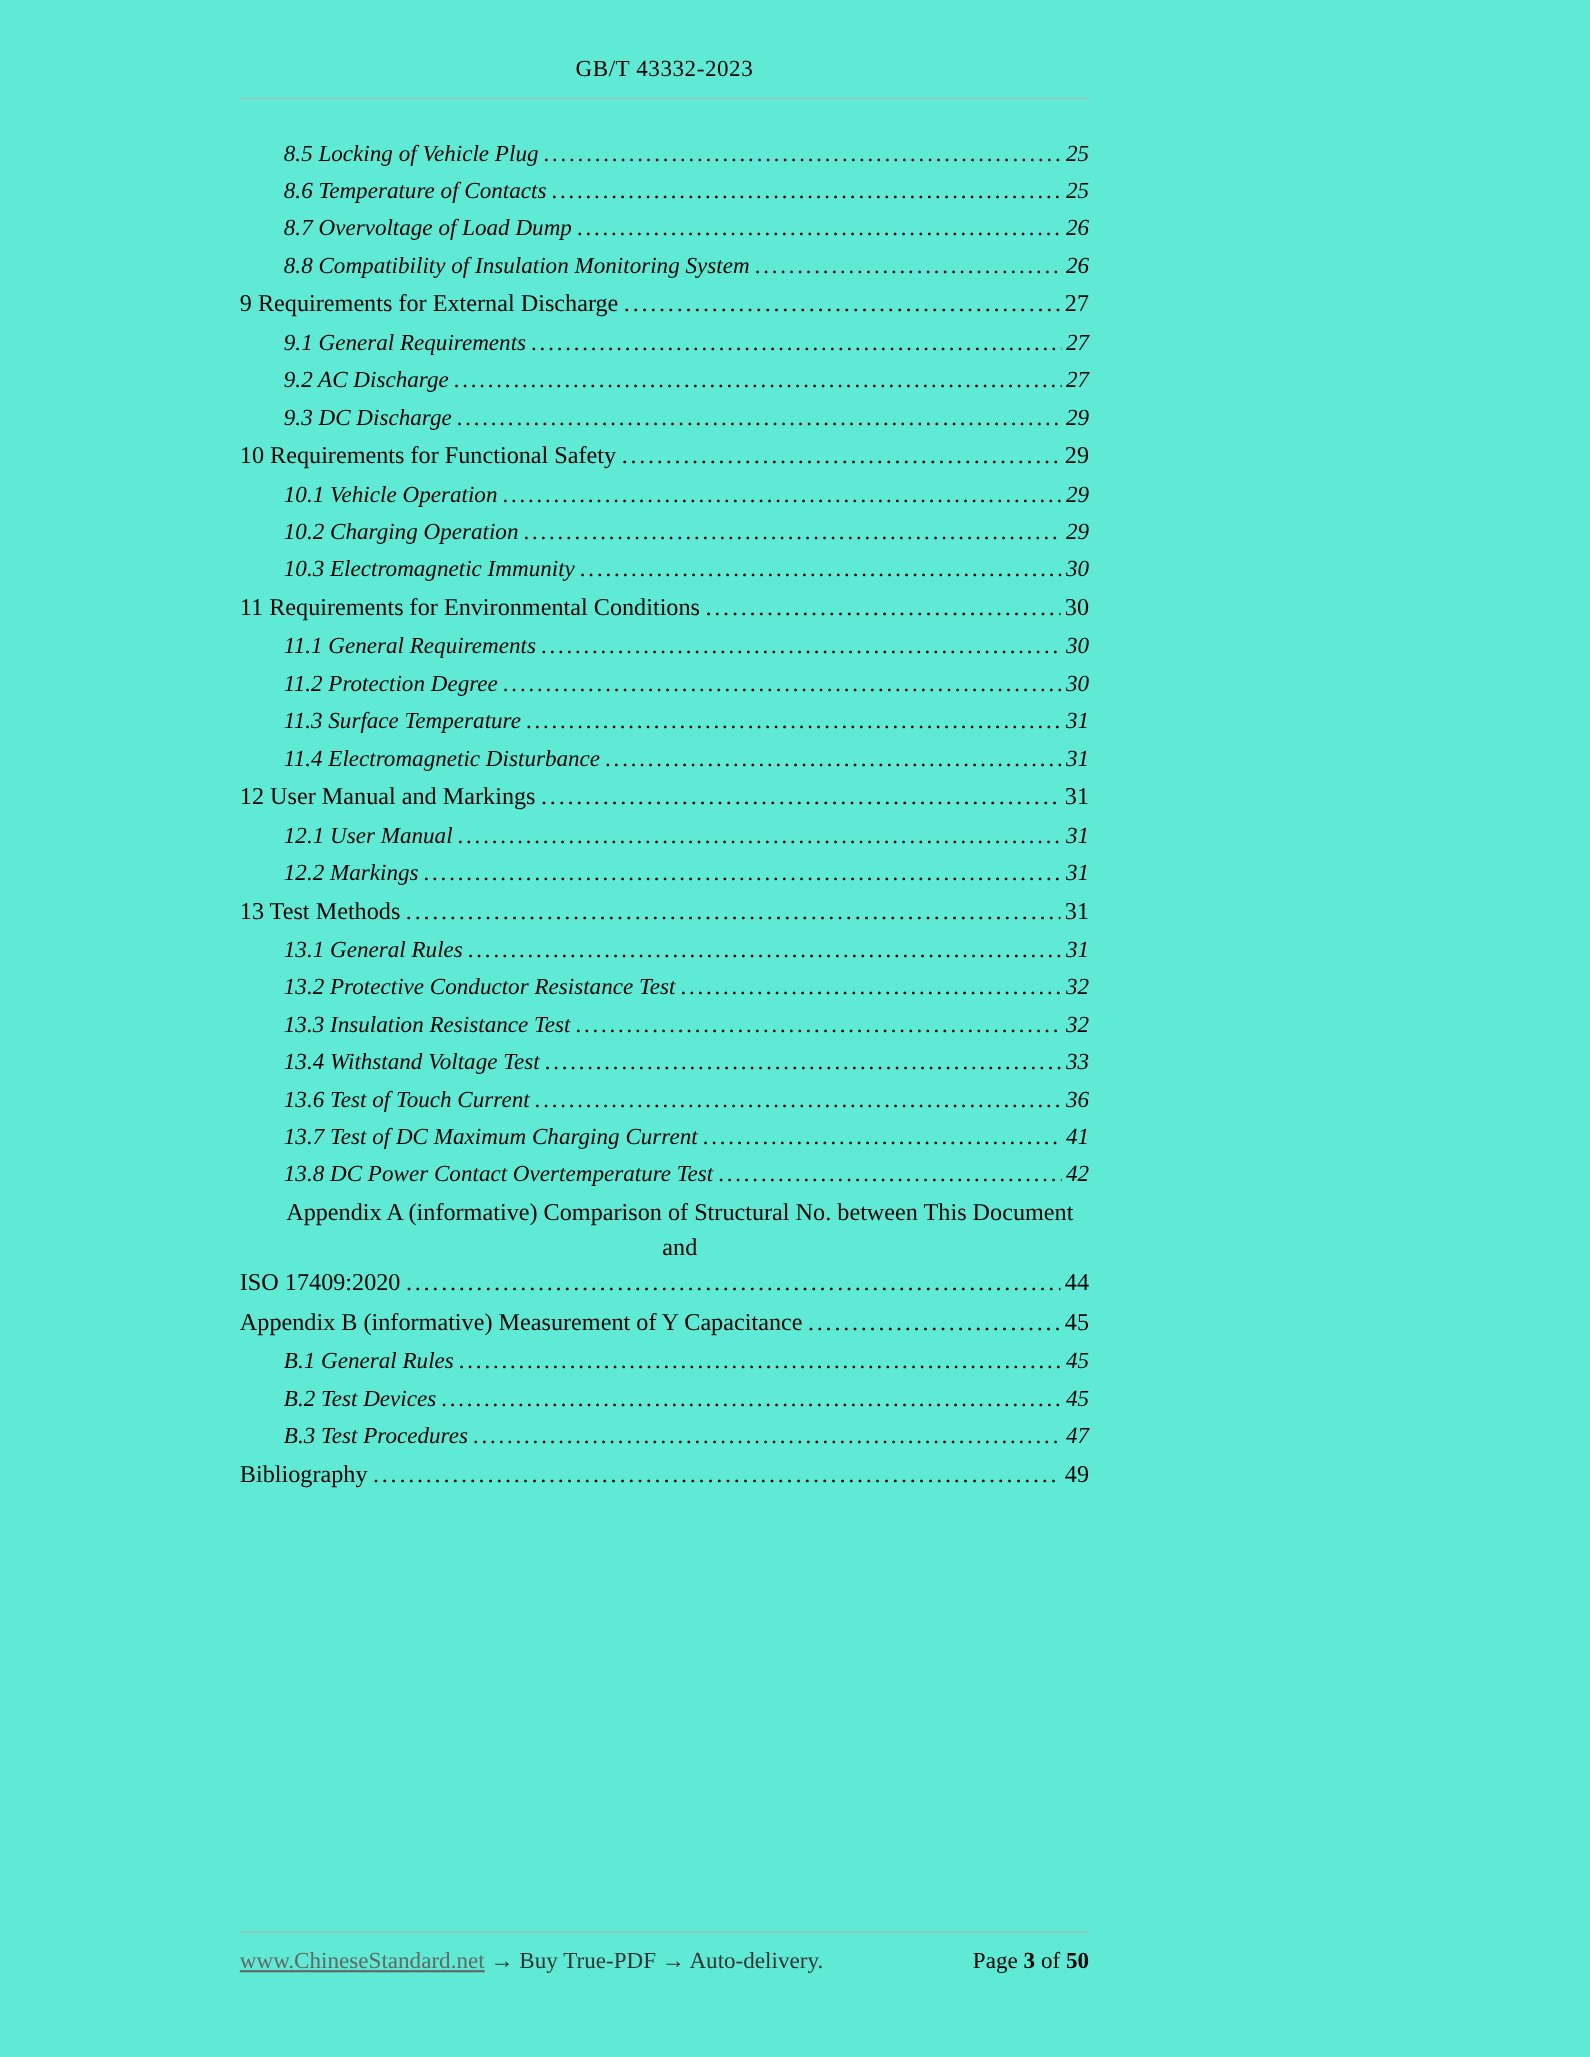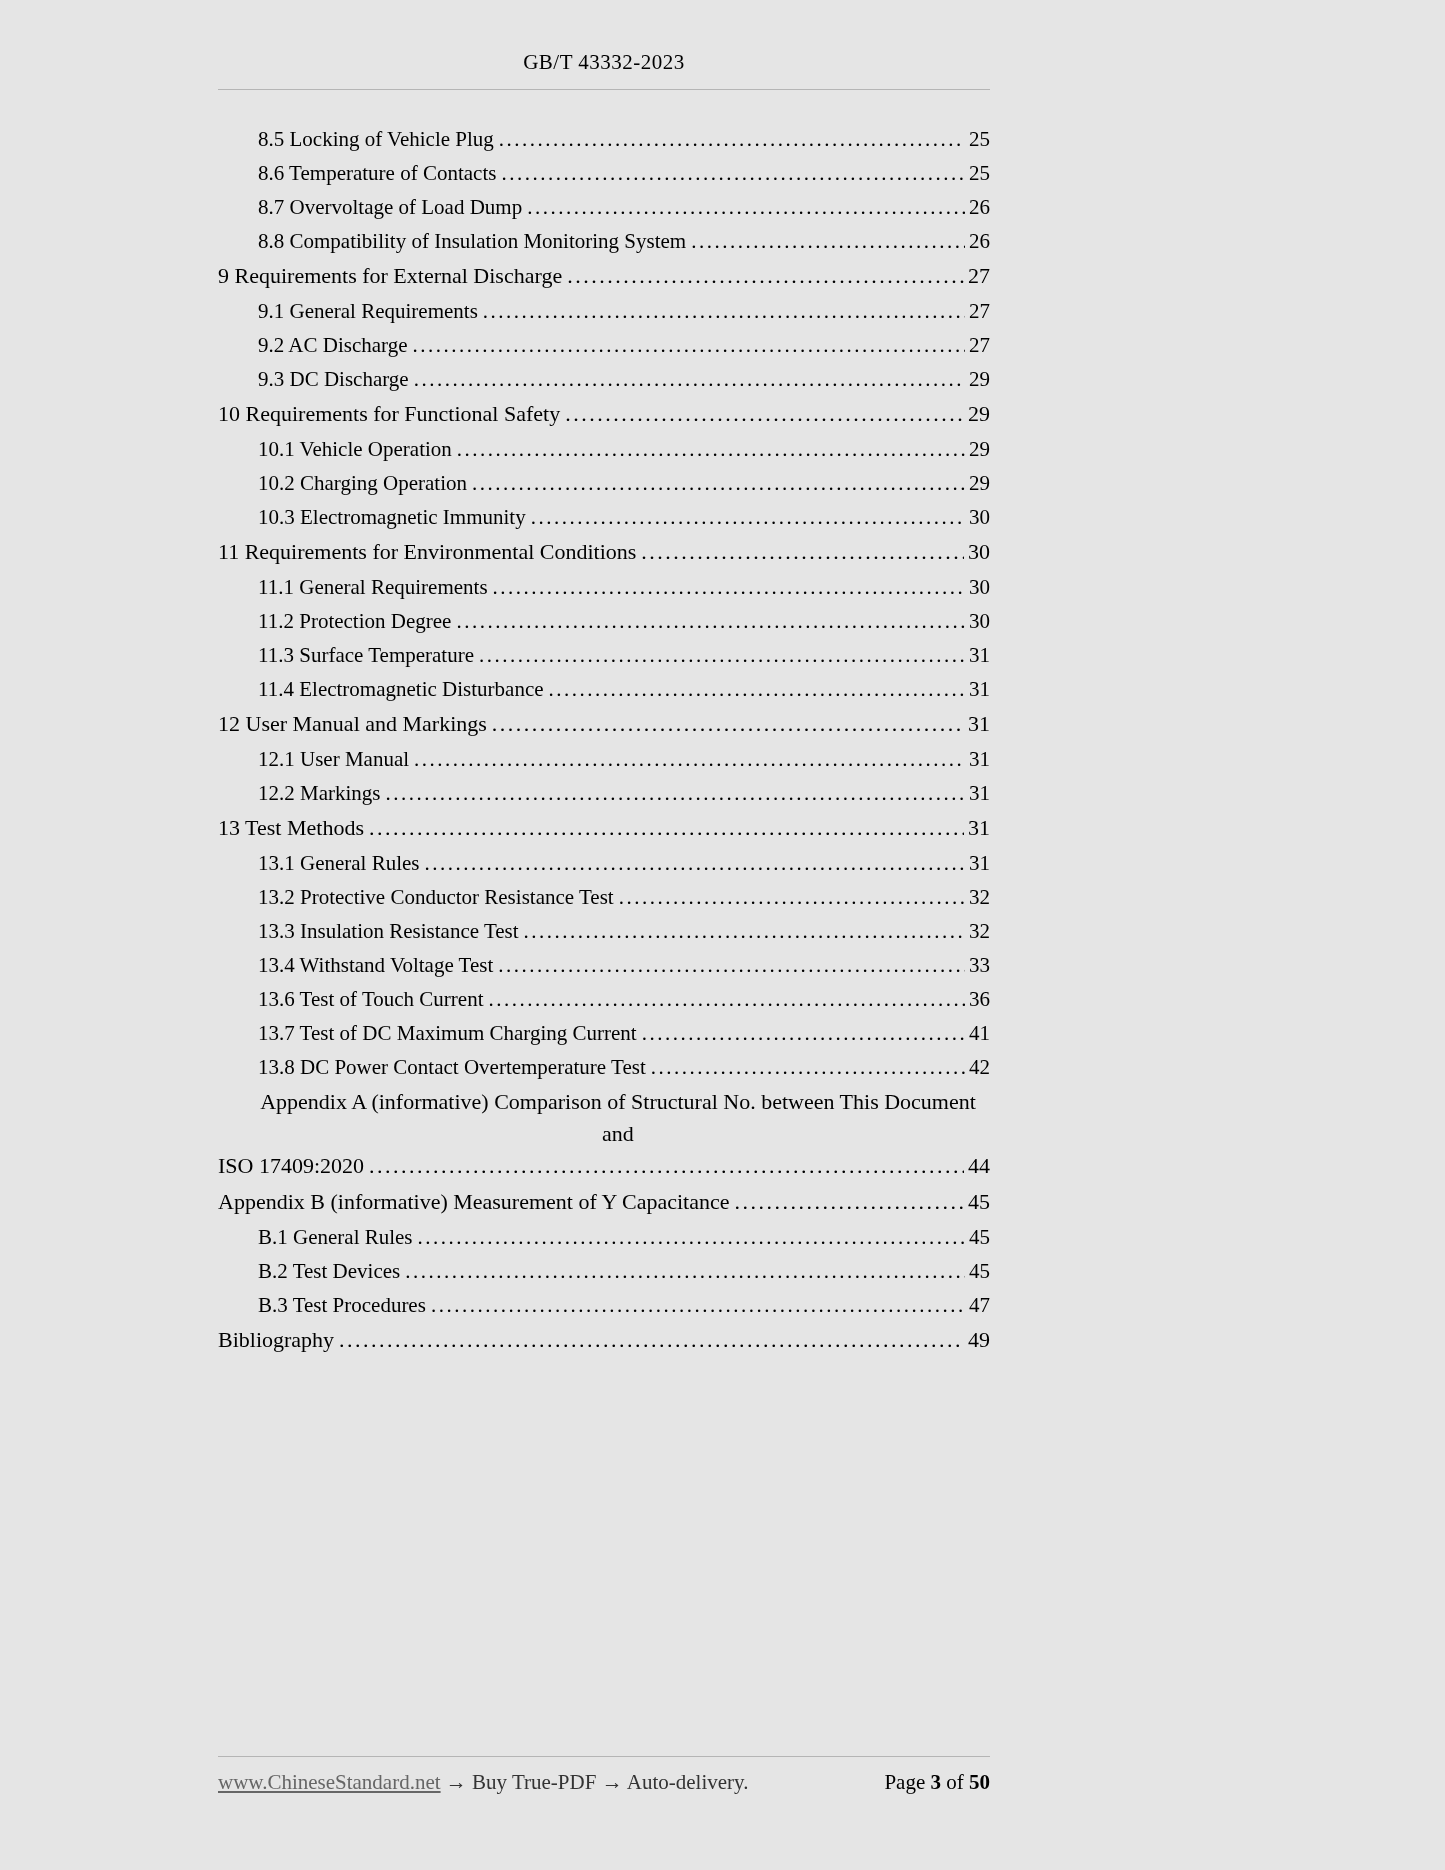--- a/index.html
+++ b/index.html
@@ -6,21 +6,21 @@
   html, body { background: #ffffff; }
   body {
     font-family: "Liberation Serif", "DejaVu Serif", serif;
     color: #000000;
     -webkit-font-smoothing: antialiased;
   }
   .page {
     position: relative;
     width: 1445px;
     height: 1870px;
-    background: #e5e5e5;
+    background: #5eead4;
     overflow: hidden;
   }
   .content {
     position: absolute;
     left: 218px;
     top: 0;
     width: 772px;
   }
   .doc-title {
     padding-top: 50px;
@@ -35,20 +35,21 @@
   .doc-header .rule { margin-top: 14px; }
 
   .toc { margin-top: 34px; }
 
   .entry .line { display: flex; align-items: baseline; }
   .entry.l2 {
     font-size: 21px;
     line-height: 30px;
     margin-bottom: 4px;
     padding-left: 40px;
+    font-style: italic;
   }
   .entry.l1 {
     font-size: 22px;
     line-height: 32px;
     margin: 4px 0 4px 0;
     text-align: center;
   }
   .label { white-space: nowrap; }
   .wrap-line .label { white-space: normal; margin-left: 28px; }
   .leader {

